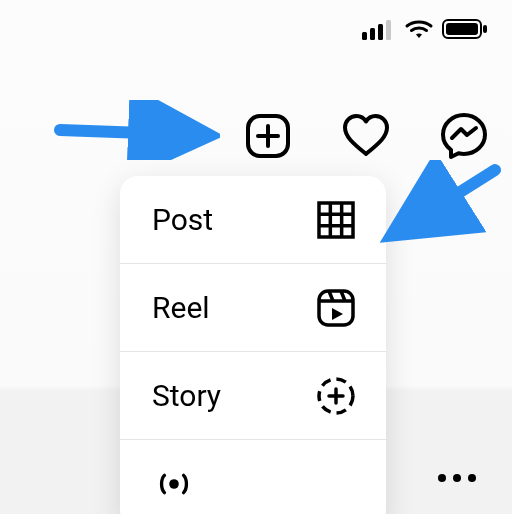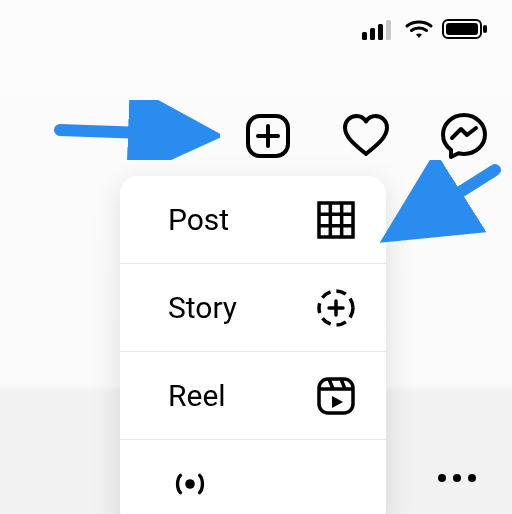--- a/index.html
+++ b/index.html
@@ -40,21 +40,21 @@
     width: 266px;
     background: #fff;
     border-radius: 18px;
     box-shadow: 0 8px 30px rgba(0,0,0,0.12);
     overflow: hidden;
   }
   .menu-item {
     display: flex;
     align-items: center;
     justify-content: space-between;
-    padding: 0 28px 0 48px;
+    padding: 0 28px 0 32px;
     height: 88px;
     border-bottom: 1px solid #e5e5e5;
   }
   .menu-item:last-child { border-bottom: none; }
   .menu-label {
     font-size: 30px;
     font-weight: 400;
     color: #000;
   }
   .menu-icon {
@@ -142,38 +142,38 @@
       <svg width="40" height="40" viewBox="0 0 40 40">
         <rect x="3" y="3" width="34" height="34" stroke="#000" stroke-width="3.5" fill="none"></rect>
         <line x1="14.33" y1="3" x2="14.33" y2="37" stroke="#000" stroke-width="3.5"></line>
         <line x1="25.66" y1="3" x2="25.66" y2="37" stroke="#000" stroke-width="3.5"></line>
         <line x1="3" y1="14.33" x2="37" y2="14.33" stroke="#000" stroke-width="3.5"></line>
         <line x1="3" y1="25.66" x2="37" y2="25.66" stroke="#000" stroke-width="3.5"></line>
       </svg>
     </span>
   </div>
   <div class="menu-item">
-    <span class="menu-label">Story</span>
-    <span class="menu-icon">
-      <svg width="42" height="42" viewBox="0 0 42 42">
-        <circle cx="21" cy="21" r="17" stroke="#000" stroke-width="3.5" fill="none" stroke-dasharray="10 6"></circle>
-        <line x1="21" y1="14" x2="21" y2="28" stroke="#000" stroke-width="3.5" stroke-linecap="round"></line>
-        <line x1="14" y1="21" x2="28" y2="21" stroke="#000" stroke-width="3.5" stroke-linecap="round"></line>
-      </svg>
-    </span>
-  </div>
-  <div class="menu-item">
     <span class="menu-label">Reel</span>
     <span class="menu-icon">
       <svg width="42" height="42" viewBox="0 0 42 42">
         <rect x="4" y="4" width="34" height="34" rx="9" stroke="#000" stroke-width="3.5" fill="none"></rect>
         <line x1="4" y1="14" x2="38" y2="14" stroke="#000" stroke-width="3.5"></line>
         <line x1="14" y1="4" x2="18" y2="14" stroke="#000" stroke-width="3.5"></line>
         <line x1="26" y1="4" x2="30" y2="14" stroke="#000" stroke-width="3.5"></line>
         <path d="M17 21 L17 33 L28 27 Z" fill="#000"></path>
+      </svg>
+    </span>
+  </div>
+  <div class="menu-item">
+    <span class="menu-label">Story</span>
+    <span class="menu-icon">
+      <svg width="42" height="42" viewBox="0 0 42 42">
+        <circle cx="21" cy="21" r="17" stroke="#000" stroke-width="3.5" fill="none" stroke-dasharray="10 6"></circle>
+        <line x1="21" y1="14" x2="21" y2="28" stroke="#000" stroke-width="3.5" stroke-linecap="round"></line>
+        <line x1="14" y1="21" x2="28" y2="21" stroke="#000" stroke-width="3.5" stroke-linecap="round"></line>
       </svg>
     </span>
   </div>
   <div class="menu-item">
     <span class="menu-icon">
       <svg width="46" height="40" viewBox="0 0 46 40">
         <circle cx="23" cy="20" r="5" fill="#000"></circle>
         <path d="M13 11 C9 15 9 25 13 29" stroke="#000" stroke-width="3.5" fill="none" stroke-linecap="round"></path>
         <path d="M33 11 C37 15 37 25 33 29" stroke="#000" stroke-width="3.5" fill="none" stroke-linecap="round"></path>
       </svg>

